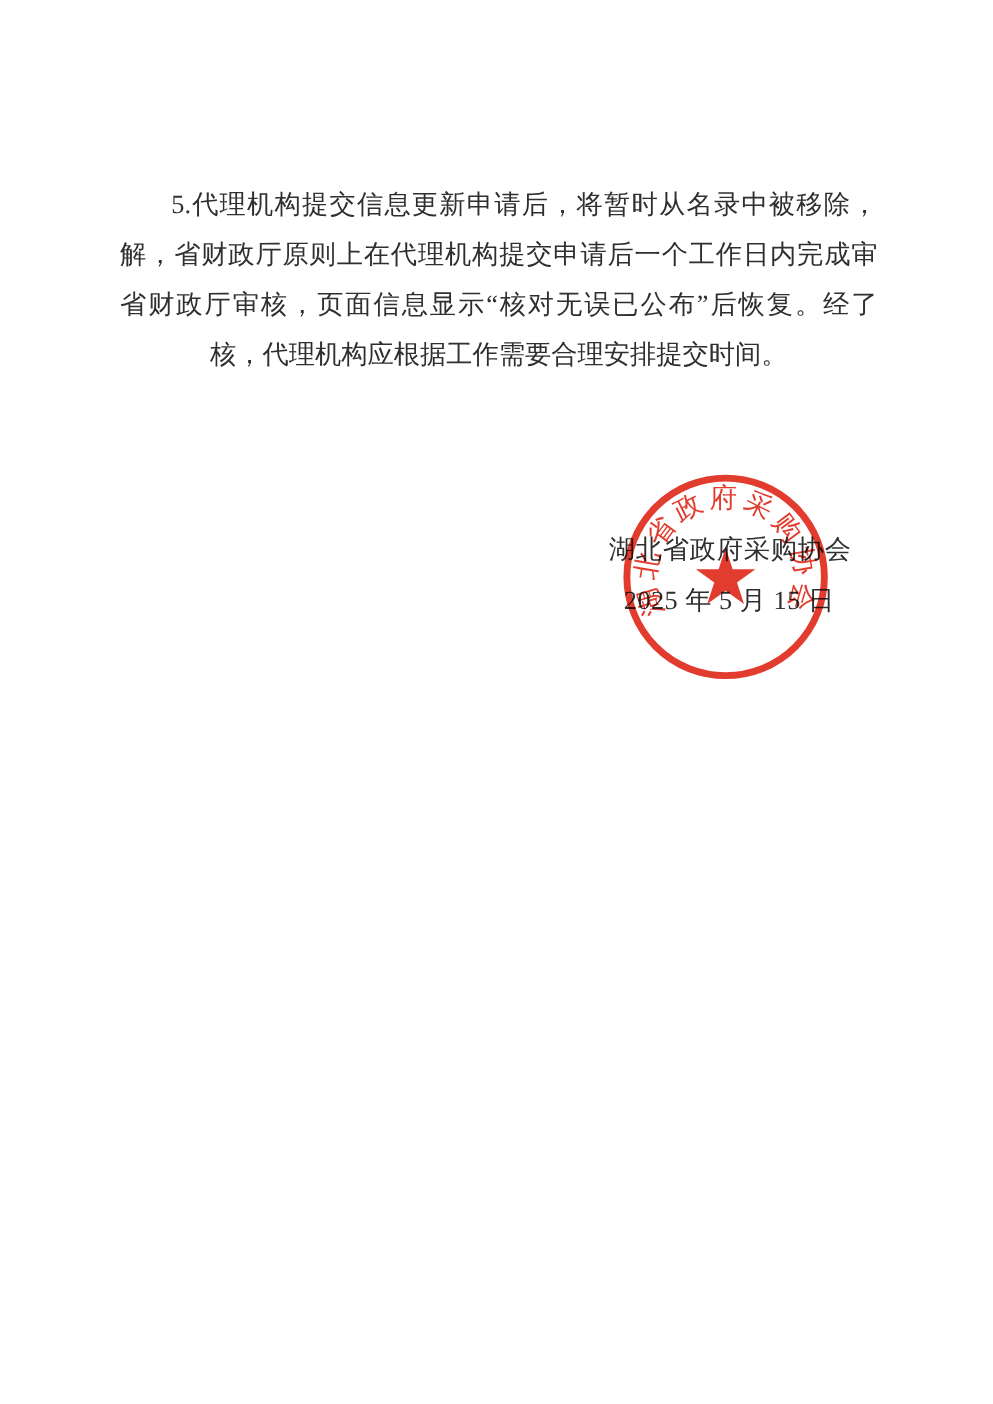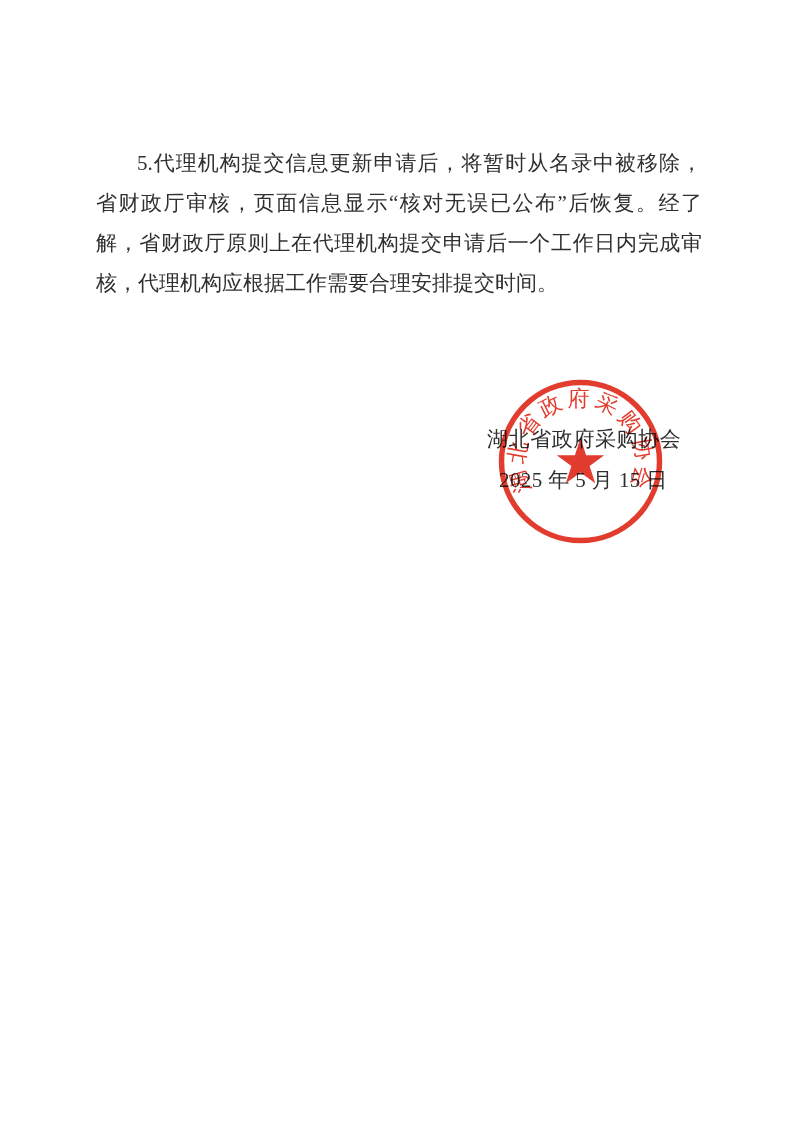--- a/index.html
+++ b/index.html
@@ -21,20 +21,21 @@
     left: 96px;
     top: 143px;
     width: 606px;
     font-size: 21px;
     line-height: 40px;
     color: #2f2f2f;
   }
   .paragraph .line {
     white-space: nowrap;
     overflow: visible;
+    text-align: center;
   }
   .paragraph .line.justify {
     white-space: normal;
     text-align: justify;
     text-align-last: justify;
     text-justify: inter-character;
   }
   .paragraph .line.indent {
     padding-left: 41px;
   }
@@ -67,22 +68,22 @@
     pointer-events: none;
   }
 </style>
 </head>
 <body>
 
 <div class="page">
 
   <div class="paragraph">
     <div class="line justify indent">5.代理机构提交信息更新申请后，将暂时从名录中被移除，</div>
+    <div class="line justify">解，省财政厅原则上在代理机构提交申请后一个工作日内完成审</div>
     <div class="line justify">省财政厅审核，页面信息显示“核对无误已公布”后恢复。经了</div>
-    <div class="line justify">解，省财政厅原则上在代理机构提交申请后一个工作日内完成审</div>
     <div class="line">核，代理机构应根据工作需要合理安排提交时间。</div>
   </div>
 
   <div class="sig-org">湖北省政府采购协会</div>
   <div class="sig-date">2025 年 5 月 15 日</div>
 
   <svg class="seal" viewBox="0 0 173 173" xmlns="http://www.w3.org/2000/svg">
     <circle cx="86.5" cy="86.5" r="79" fill="none" stroke="#e02d1e" stroke-width="5.5"></circle>
     <path id="sealArcPath" d="M 38 114.5 A 56 56 0 1 1 135 114.5" fill="none"></path>
     <text font-size="22" fill="#e02d1e" letter-spacing="4" font-family="Liberation Serif, DejaVu Serif, serif">

